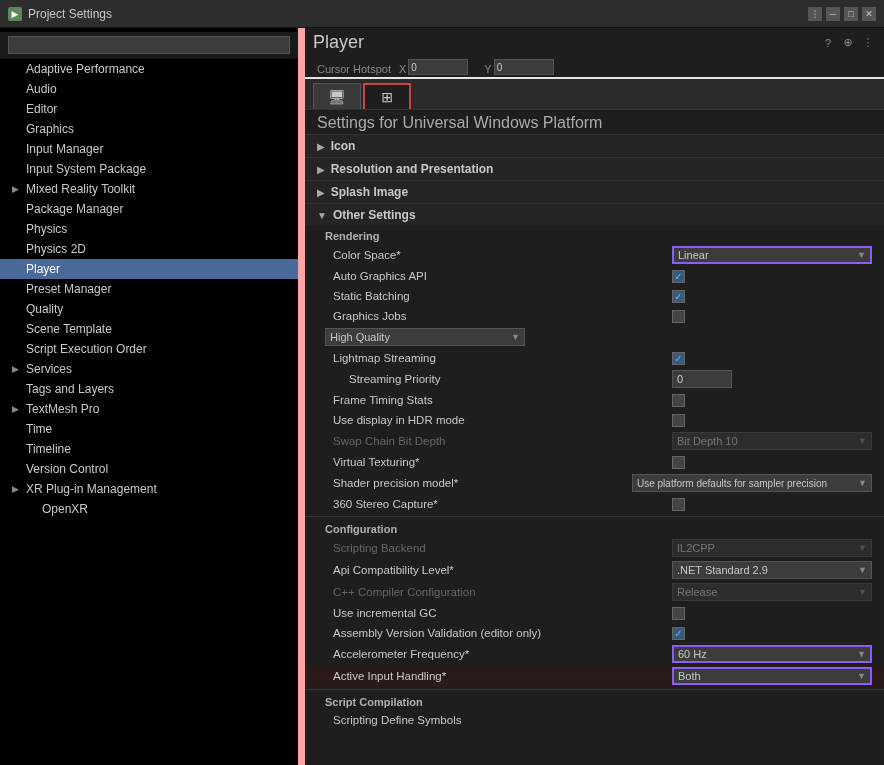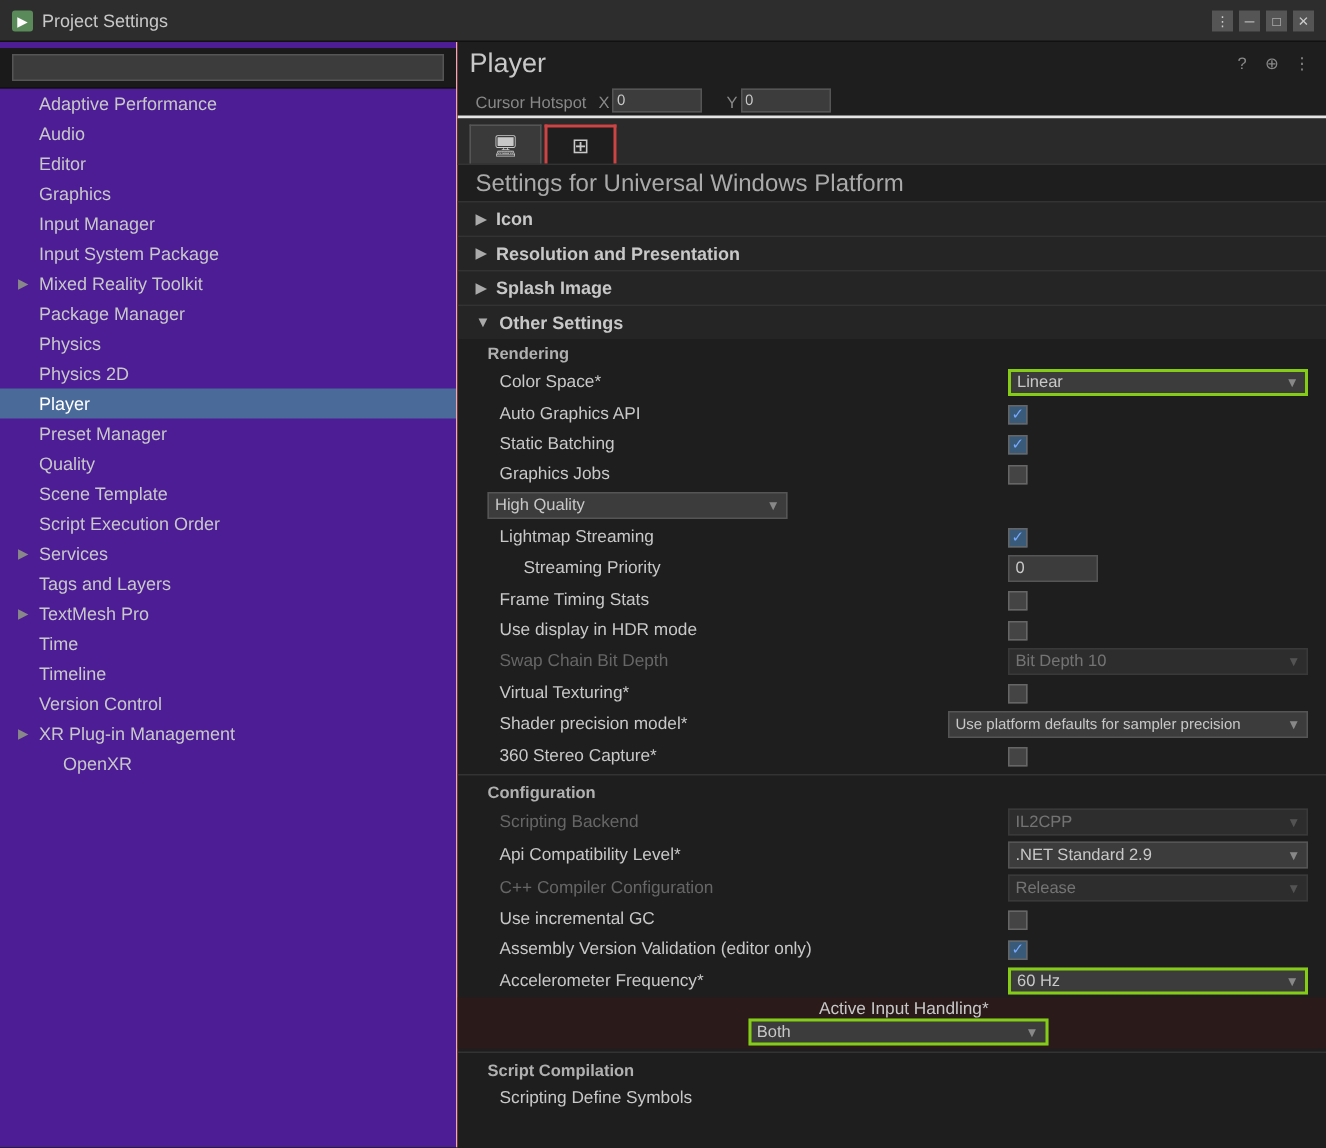--- a/index.html
+++ b/index.html
@@ -45,22 +45,22 @@
 
     
     .main-layout {
       display: flex;
       height: calc(765px - 28px);
     }
 
     
     .sidebar {
       width: 305px;
-      background: #4c1d95;
-      border-right: 1px solid #fca5a5;
+      background: #000000;
+      border-right: 7px solid #fca5a5;
       overflow-y: auto;
       padding: 4px 0;
     }
     .sidebar-item {
       padding: 3px 12px;
       cursor: pointer;
       color: #c8c8c8;
       font-size: 12px;
       display: flex;
       align-items: center;
@@ -208,21 +208,21 @@
       padding: 1px 4px;
       height: 18px;
       cursor: pointer;
       display: flex;
       align-items: center;
       justify-content: space-between;
       min-width: 200px;
       gap: 4px;
     }
     .dropdown.highlighted {
-      border: 2px solid #84cc16;
+      border: 2px solid #8b5cf6;
     }
     .dropdown .dd-arrow { font-size: 9px; color: #888; }
 
     
     .sub-section-label {
       font-size: 11px;
       font-weight: bold;
       color: #b0b0b0;
       padding: 4px 12px 2px 20px;
     }
@@ -607,21 +607,21 @@
       <div class="setting-row">
         <span class="setting-label">Accelerometer Frequency*</span>
         <div class="setting-value">
           <div class="dropdown highlighted">
             <span>60 Hz</span>
             <span class="dd-arrow">▼</span>
           </div>
         </div>
       </div>
 
-      <div class="setting-row" style="background:#2a1a1a;flex-direction:column;">
+      <div class="setting-row" style="background:#2a1a1a;">
         <span class="setting-label">Active Input Handling*</span>
         <div class="setting-value">
           <div class="dropdown highlighted">
             <span>Both</span>
             <span class="dd-arrow">▼</span>
           </div>
         </div>
       </div>
 
       <div class="divider-row"></div>

